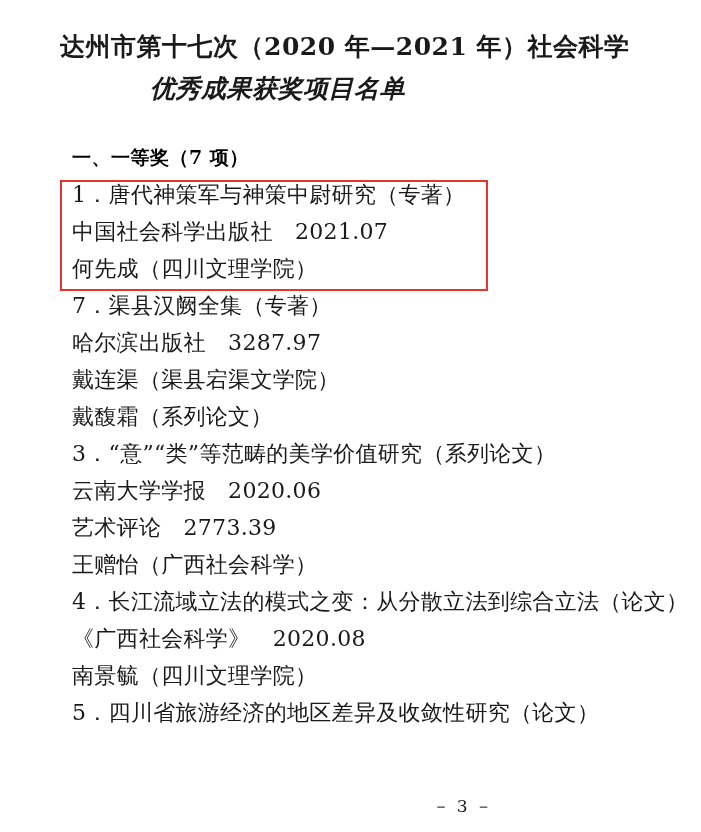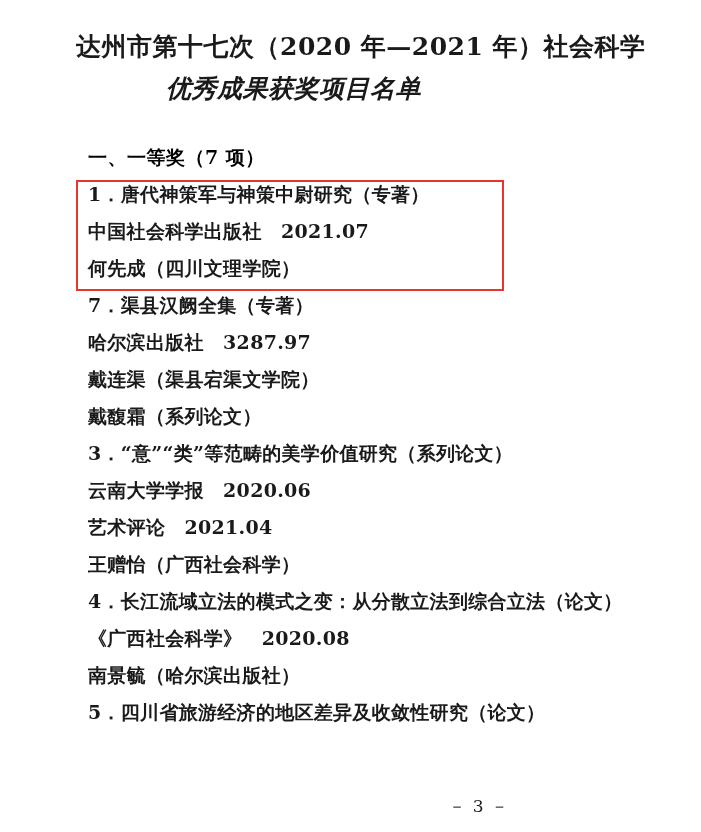--- a/index.html
+++ b/index.html
@@ -14,21 +14,20 @@
     color: #000000;
     overflow: hidden;
     position: relative;
   }
   .page {
     position: relative;
     width: 555px;
     height: 832px;
     box-sizing: border-box;
     padding: 0;
-    margin-left: 16px;
   }
   .title-block {
     margin: 0;
     padding: 26px 60px 0 60px;
     text-align: center;
   }
   .title-line {
     font-family: "DejaVu Serif", "Liberation Serif", serif;
     font-weight: bold;
     font-size: 25px;
@@ -47,26 +46,25 @@
     position: relative;
   }
   .section-heading {
     font-weight: bold;
     font-size: 19px;
     line-height: 38px;
     color: #000000;
     letter-spacing: 0.5px;
   }
   .entry {
-    font-size: 19px;
+    font-size: 22px;
     line-height: 37px;
     color: #1a1a1a;
     letter-spacing: 0.3px;
     white-space: nowrap;
-    font-weight: bold;
   }
   .highlight-box {
     position: absolute;
     border: 2px solid #e8342a;
     box-sizing: border-box;
     pointer-events: none;
   }
   .page-number {
     position: absolute;
     right: 62px;
@@ -97,24 +95,24 @@
 
       <div class="entry">1．唐代神策军与神策中尉研究（专著）</div>
       <div class="entry">中国社会科学出版社　2021.07</div>
       <div class="entry">何先成（四川文理学院）</div>
       <div class="entry">7．渠县汉阙全集（专著）</div>
       <div class="entry">哈尔滨出版社　3287.97</div>
       <div class="entry">戴连渠（渠县宕渠文学院）</div>
       <div class="entry">戴馥霜（系列论文）</div>
       <div class="entry">3．“意”“类”等范畴的美学价值研究（系列论文）</div>
       <div class="entry">云南大学学报　2020.06</div>
-      <div class="entry">艺术评论　2021.04</div>
+      <div class="entry">艺术评论　2773.39</div>
       <div class="entry">王赠怡（广西社会科学）</div>
       <div class="entry">4．长江流域立法的模式之变：从分散立法到综合立法（论文）</div>
       <div class="entry">《广西社会科学》　2020.08</div>
-      <div class="entry">南景毓（哈尔滨出版社）</div>
+      <div class="entry">南景毓（四川文理学院）</div>
       <div class="entry">5．四川省旅游经济的地区差异及收敛性研究（论文）</div>
     </div>
   </div>
 
   <div class="page-number">－ 3 －</div>
 
 </div>
 
 </body></html>

